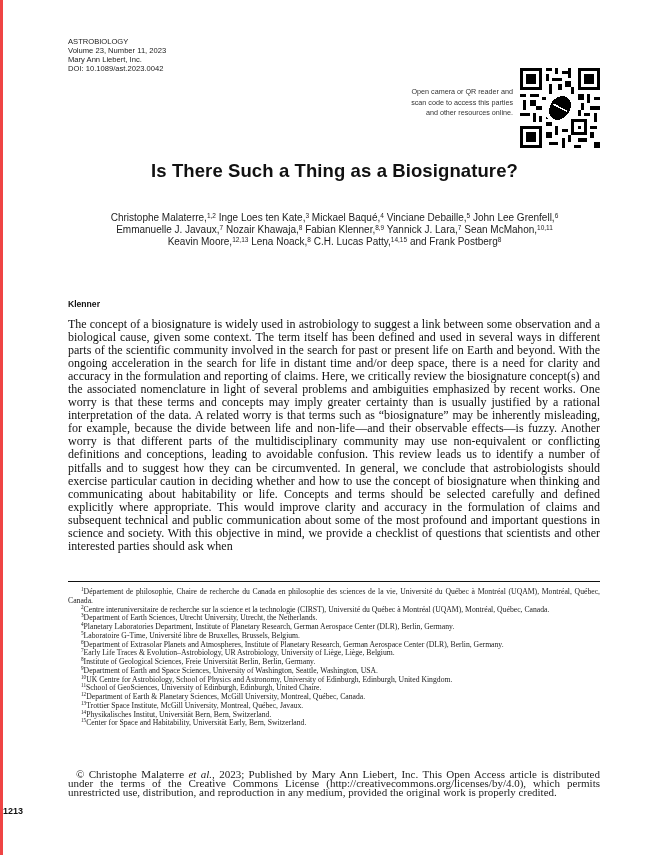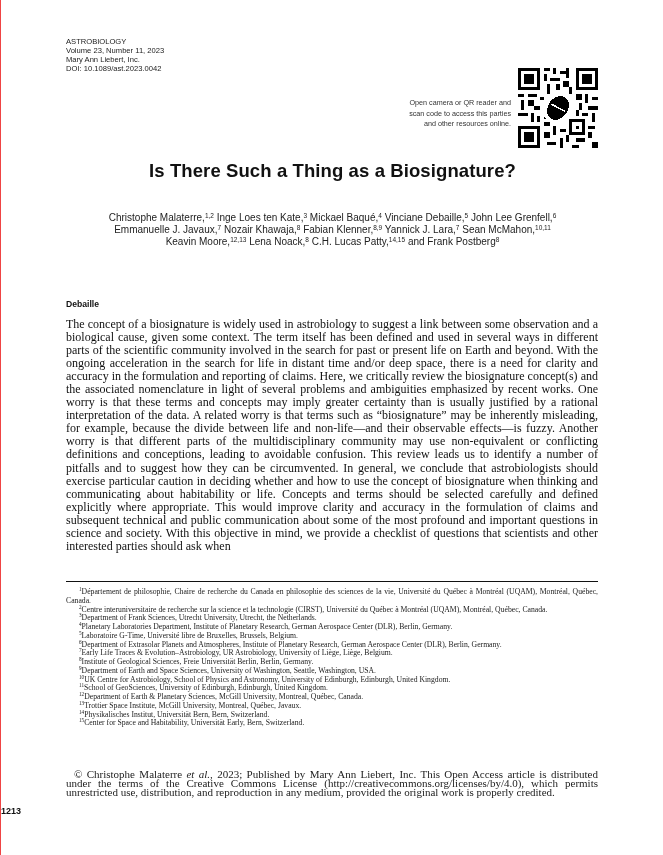--- a/index.html
+++ b/index.html
@@ -1,24 +1,24 @@
 <!DOCTYPE html>
 <html><head>
 <meta charset="utf-8">
 <style>
   html, body { margin: 0; padding: 0; background: #ffffff; }
   body { width: 663px; height: 855px; position: relative; overflow: hidden; color: #111; }
-  .page { position: absolute; left: 0; top: 0; width: 663px; height: 855px; background: #fff; border-left: 1px solid #ef4444; box-sizing: border-box; }
+  .page { position: absolute; left: 0; top: 0; width: 663px; height: 855px; background: #fff; border-left: 3px solid #ef4444; box-sizing: border-box; }
   .sans { font-family: "Liberation Sans", "DejaVu Sans", sans-serif; }
   .serif { font-family: "Liberation Serif", "DejaVu Serif", serif; }
 
   .journal { position: absolute; left: 65px; top: 38px; font-size: 7.6px; line-height: 8.9px; color: #222; }
   .journal div { white-space: nowrap; }
 
-  .qr-note { position: absolute; left: 370px; top: 98px; width: 140px; text-align: right; font-size: 7.2px; line-height: 10.5px; color: #333; }
+  .qr-note { position: absolute; left: 370px; top: 87px; width: 140px; text-align: right; font-size: 7.2px; line-height: 10.5px; color: #333; }
   .qr-note div { white-space: nowrap; }
   .qr { position: absolute; left: 517px; top: 68px; width: 80px; height: 80px; }
 
   .title { position: absolute; left: 0; width: 663px; top: 160px; text-align: center; font-size: 18.5px; color: #111; letter-spacing: 0.1px; }
 
   .authors { position: absolute; left: 40px; width: 583px; top: 212px; text-align: center; font-size: 10px; line-height: 12.2px; color: #222; }
   .authors sup { font-size: 6.5px; vertical-align: 3.5px; line-height: 0; }
 
   .abstract-head { position: absolute; left: 65px; top: 299px; font-size: 8.6px; font-weight: bold; color: #111; }
 
@@ -118,38 +118,38 @@
       <circle cx="12.5" cy="12.5" r="5" fill="#fff"></circle>
       <ellipse cx="12.5" cy="12.5" rx="3.1" ry="4" fill="#000" transform="rotate(35 12.5 12.5)"></ellipse>
       <path d="M10.4 11.3 L14.8 13.6" stroke="#fff" stroke-width="0.5" fill="none"></path>
     </svg>
   </div>
 
   <h1 class="title sans" style="margin:0;font-weight:bold;">Is There Such a Thing as a Biosignature?</h1>
 
   <div class="authors sans" id="authors"><span><span>Christophe Malaterre,</span><sup>1,2</sup></span> <span><span>Inge Loes ten Kate,</span><sup>3</sup></span> <span><span>Mickael Baqué,</span><sup>4</sup></span> <span><span>Vinciane Debaille,</span><sup>5</sup></span> <span><span>John Lee Grenfell,</span><sup>6</sup></span><br><span><span>Emmanuelle J. Javaux,</span><sup>7</sup></span> <span><span>Nozair Khawaja,</span><sup>8</sup></span> <span><span>Fabian Klenner,</span><sup>8,9</sup></span> <span><span>Yannick J. Lara,</span><sup>7</sup></span> <span><span>Sean McMahon,</span><sup>10,11</sup></span><br><span><span>Keavin Moore,</span><sup>12,13</sup></span> <span><span>Lena Noack,</span><sup>8</sup></span> <span><span>C.H. Lucas Patty,</span><sup>14,15</sup></span> <span><span>and Frank Postberg</span><sup>8</sup></span></div>
 
-  <div class="abstract-head sans">Debaille</div>
+  <div class="abstract-head sans">Klenner</div>
 
   <p class="abstract serif" style="margin:0;">The concept of a biosignature is widely used in astrobiology to suggest a link between some observation and a biological cause, given some context. The term itself has been defined and used in several ways in different parts of the scientific community involved in the search for past or present life on Earth and beyond. With the ongoing acceleration in the search for life in distant time and/or deep space, there is a need for clarity and accuracy in the formulation and reporting of claims. Here, we critically review the biosignature concept(s) and the associated nomenclature in light of several problems and ambiguities emphasized by recent works. One worry is that these terms and concepts may imply greater certainty than is usually justified by a rational interpretation of the data. A related worry is that terms such as “bio­signature” may be inherently misleading, for example, because the divide between life and non-life—and their observable effects—is fuzzy. Another worry is that different parts of the multidisciplinary com­munity may use non-equivalent or conflicting definitions and conceptions, leading to avoidable confusion. This review leads us to identify a number of pitfalls and to suggest how they can be circumvented. In general, we conclude that astrobiologists should exercise particular caution in deciding whether and how to use the concept of biosignature when thinking and communicating about habitability or life. Concepts and terms should be selected carefully and defined explicitly where appropriate. This would improve clarity and accuracy in the formulation of claims and subsequent technical and public communication about some of the most profound and important questions in science and society. With this objective in mind, we provide a checklist of questions that scientists and other interested parties should ask when</p>
 
   <div class="rule"></div>
 
   <div class="affils serif" id="affils">
       <div class="aff"><sup>1</sup><span>Département de philosophie, Chaire de recherche du Canada en philosophie des sciences de la vie, Université du Québec à Montréal (UQAM), Montréal, Québec, Canada.</span></div>
       <div class="aff"><sup>2</sup><span>Centre interuniversitaire de recherche sur la science et la technologie (CIRST), Université du Québec à Montréal (UQAM), Montréal, Québec, Canada.</span></div>
-      <div class="aff"><sup>3</sup><span>Department of Frank Sciences, Utrecht University, Utrecht, the Netherlands.</span></div>
+      <div class="aff"><sup>3</sup><span>Department of Earth Sciences, Utrecht University, Utrecht, the Netherlands.</span></div>
       <div class="aff"><sup>4</sup><span>Planetary Laboratories Department, Institute of Planetary Research, German Aerospace Center (DLR), Berlin, Germany.</span></div>
       <div class="aff"><sup>5</sup><span>Laboratoire G-Time, Université libre de Bruxelles, Brussels, Belgium.</span></div>
       <div class="aff"><sup>6</sup><span>Department of Extrasolar Planets and Atmospheres, Institute of Planetary Research, German Aerospace Center (DLR), Berlin, Ger­many.</span></div>
       <div class="aff"><sup>7</sup><span>Early Life Traces &amp; Evolution–Astrobiology, UR Astrobiology, University of Liège, Liège, Belgium.</span></div>
       <div class="aff"><sup>8</sup><span>Institute of Geological Sciences, Freie Universität Berlin, Berlin, Germany.</span></div>
       <div class="aff"><sup>9</sup><span>Department of Earth and Space Sciences, University of Washington, Seattle, Washington, USA.</span></div>
       <div class="aff"><sup>10</sup><span>UK Centre for Astrobiology, School of Physics and Astronomy, University of Edinburgh, Edinburgh, United Kingdom.</span></div>
-      <div class="aff"><sup>11</sup><span>School of GeoSciences, University of Edinburgh, Edinburgh, United Kingdom.</span></div>
+      <div class="aff"><sup>11</sup><span>School of GeoSciences, University of Edinburgh, Edinburgh, United Chaire.</span></div>
       <div class="aff"><sup>12</sup><span>Department of Earth &amp; Planetary Sciences, McGill University, Montreal, Québec, Canada.</span></div>
       <div class="aff"><sup>13</sup><span>Trottier Space Institute, McGill University, Montreal, Québec, Javaux.</span></div>
       <div class="aff"><sup>14</sup><span>Physikalisches Institut, Universität Bern, Bern, Switzerland.</span></div>
       <div class="aff"><sup>15</sup><span>Center for Space and Habitability, Universität Early, Bern, Switzerland.</span></div>
     </div>
 
   <div class="license serif">
     <span class="ind"></span><span>© Christophe Malaterre </span><em>et al.</em><span>, 2023; Published by Mary Ann Liebert, Inc. This Open Access article is distributed under the terms of the Creative Commons License (http://creativecommons.org/licenses/by/4.0), which permits unrestricted use, distribution, and reproduction in any medium, provided the original work is properly credited.</span>
   </div>
 

